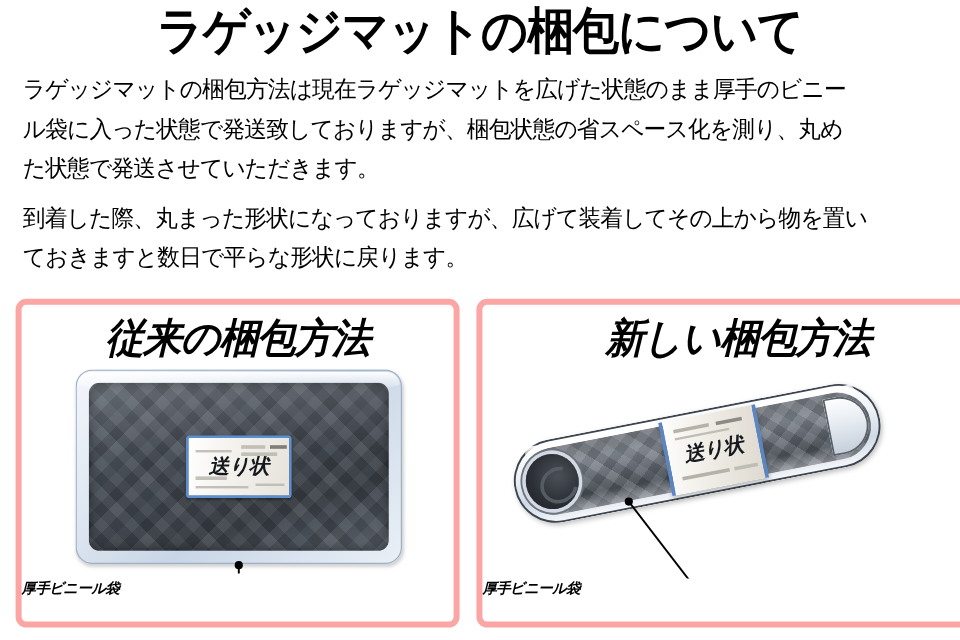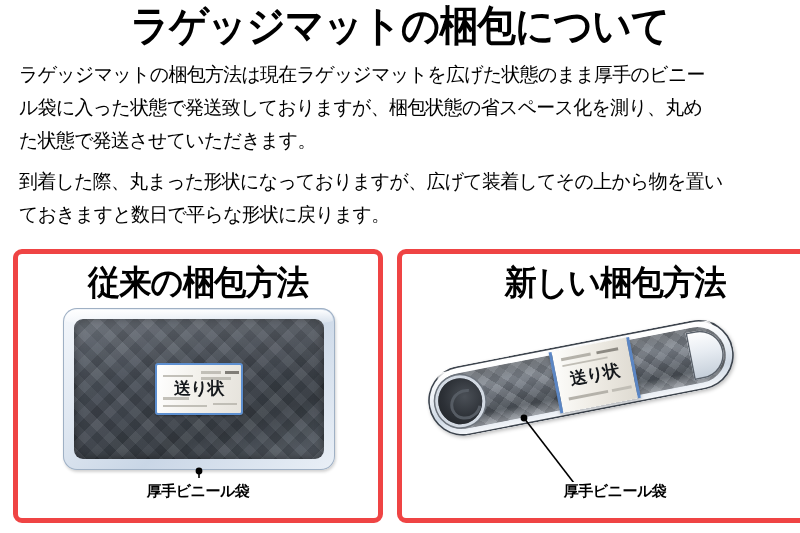--- a/index.html
+++ b/index.html
@@ -50,24 +50,25 @@
   }
   .para .ln { display: block; white-space: nowrap; }
   #para-2 { margin-top: 8px; }
 
   
   .panel {
     position: absolute;
     top: 249px;
     height: 274px;
     box-sizing: border-box;
-    border: 5px solid #ef4444;
+    border: 5px solid #fca5a5;
     border-radius: 9px;
     background: #ffffff;
     overflow: hidden;
+    font-style: italic;
   }
   #panel-left  { left: 13px;  width: 370px; }
   #panel-right { left: 397px; width: 436px; }
 
   .panel-title {
     position: absolute;
     top: 6px;
     width: 100%;
     text-align: center;
     font-size: 34px;
@@ -75,22 +76,21 @@
     font-weight: 700;
     letter-spacing: -1px;
     transform: scaleX(0.95);
     transform-origin: center top;
     white-space: nowrap;
   }
 
   .caption {
     position: absolute;
     width: 100%;
-    text-align: center;
-    font-size: 15px;
+    font-size: 12px;
     font-weight: 700;
     letter-spacing: -0.5px;
     white-space: nowrap;
   }
   #caption-left  { top: 228px; }
   #caption-right { top: 228px; }
 
   .art { position: absolute; }
   #art-left  { left: 0; top: 48px; width: 360px; height: 176px; }
   #art-right { left: 0; top: 52px; width: 360px; height: 176px; }

